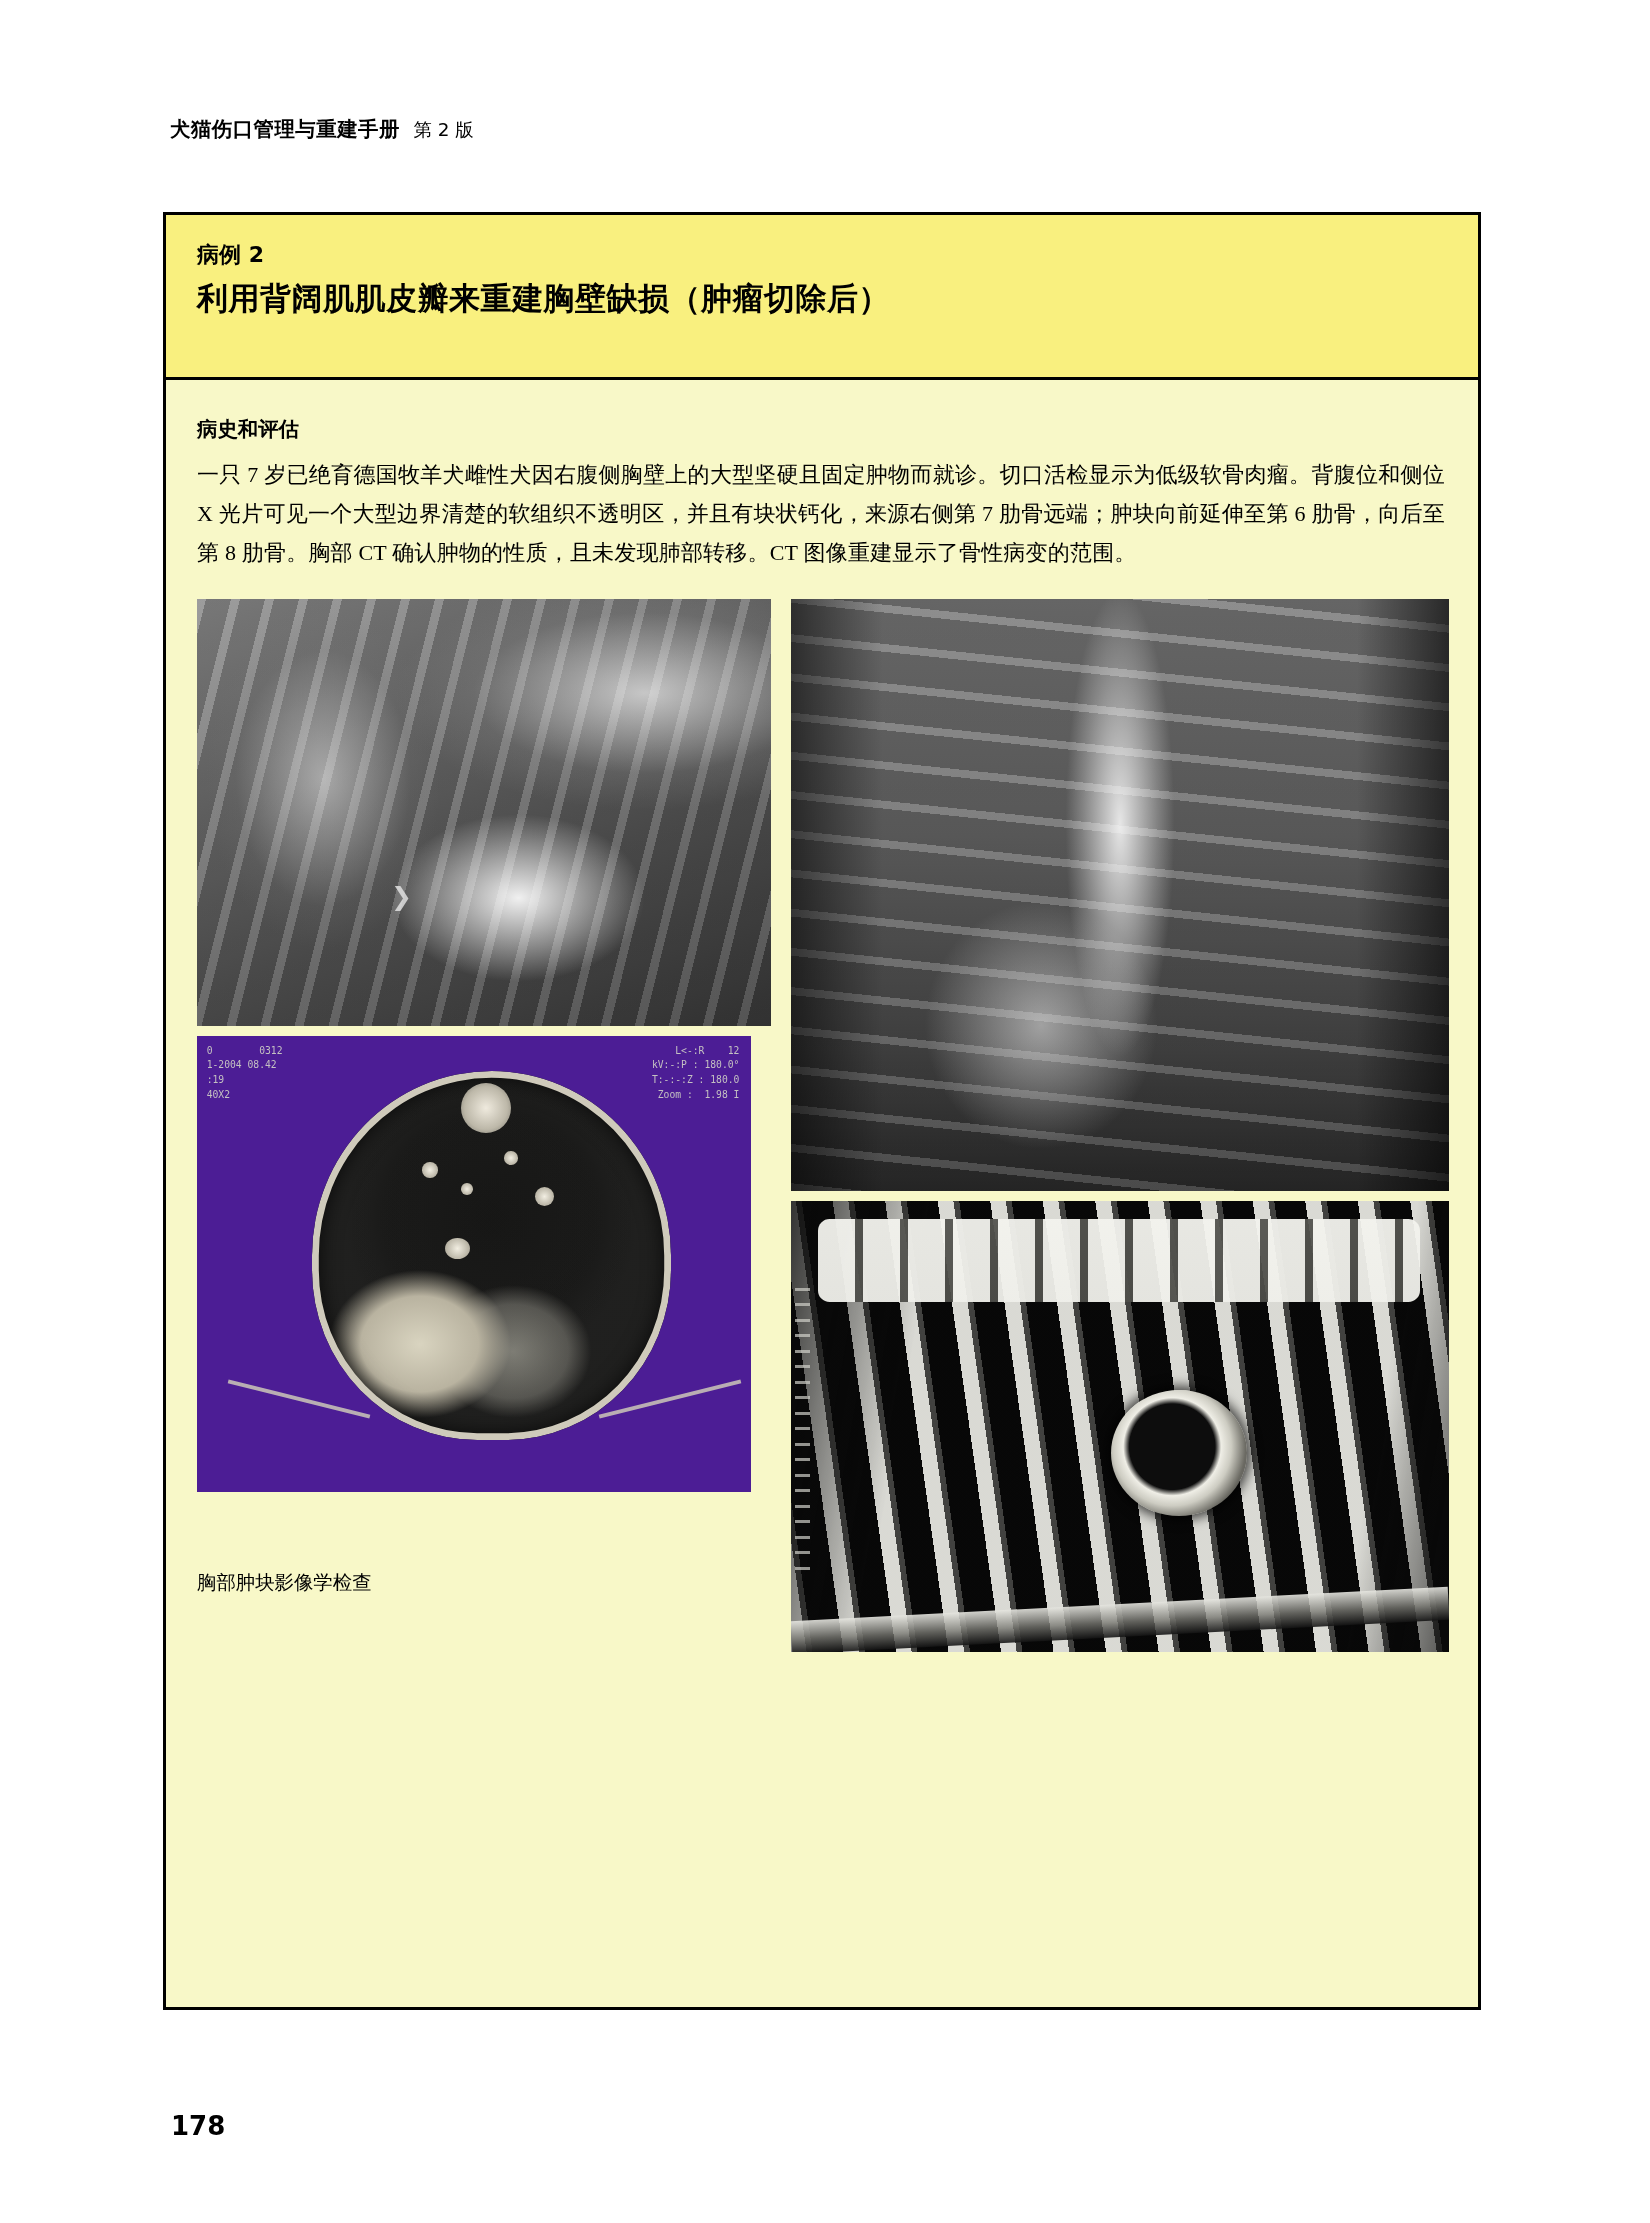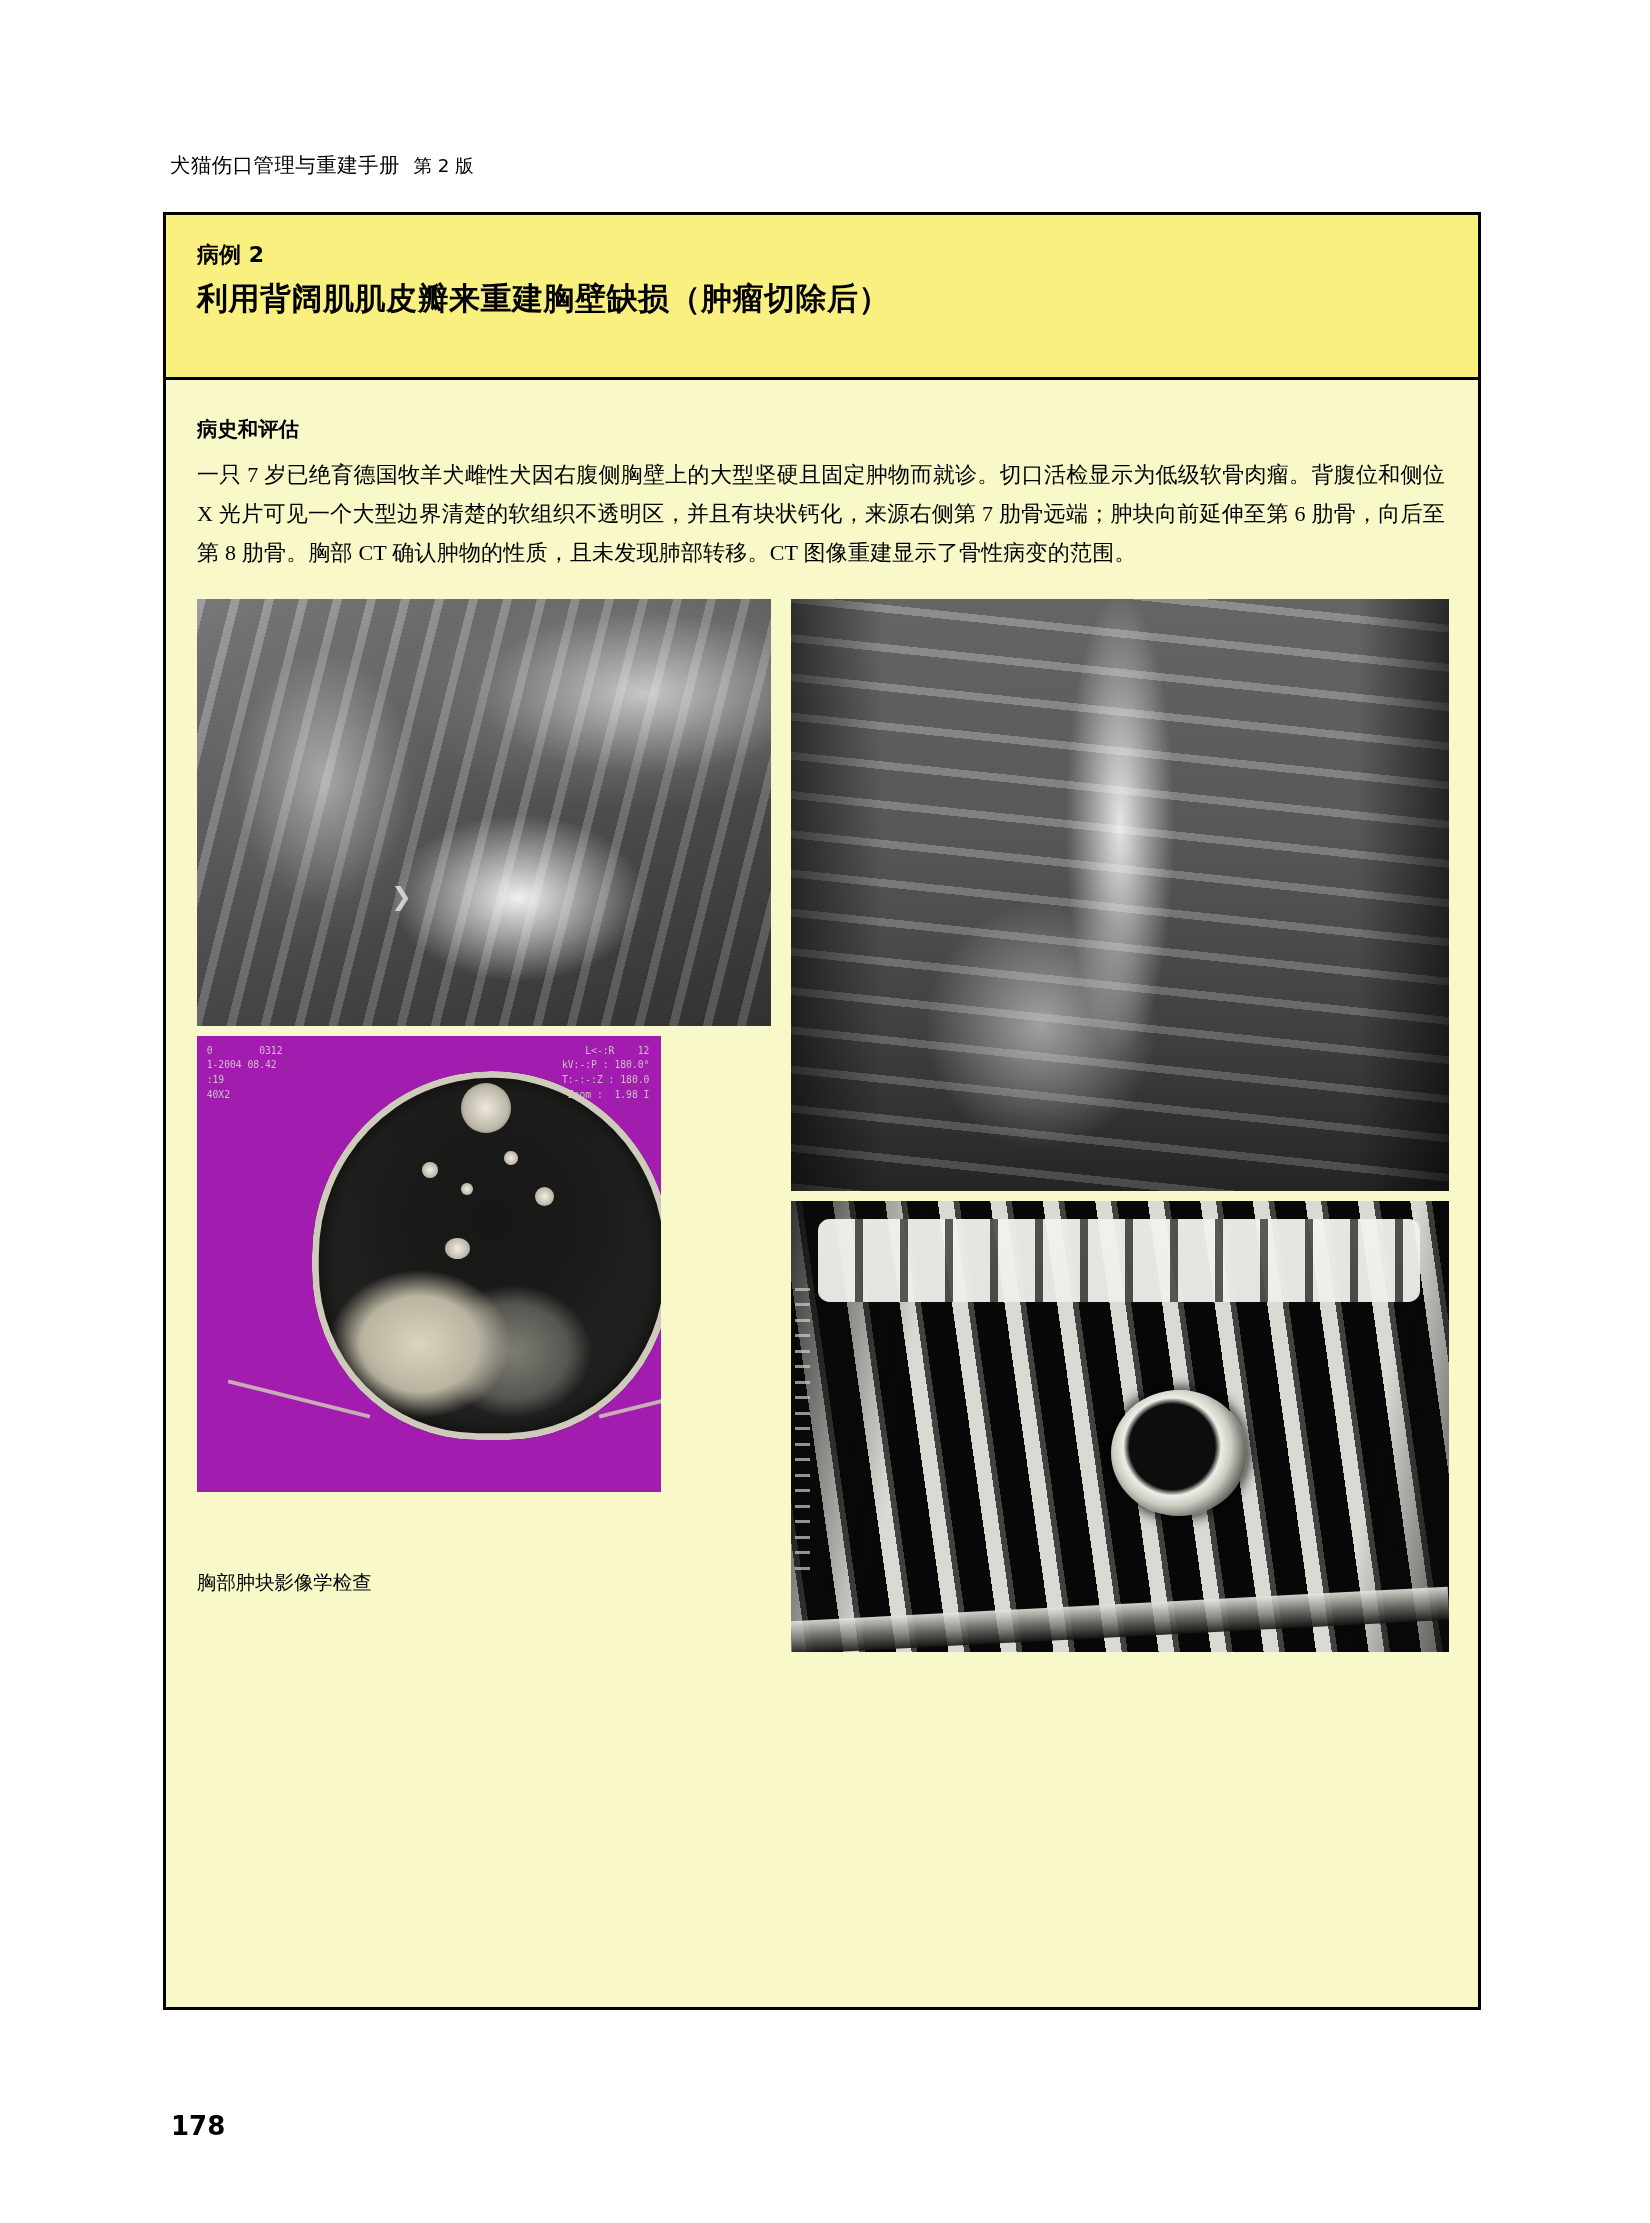--- a/index.html
+++ b/index.html
@@ -20,24 +20,23 @@
   .running-header {
     position: absolute;
     left: 170px;
     top: 115px;
     display: flex;
     align-items: baseline;
     gap: 13.6px;
   }
   .running-header .book-title {
     font-family: "DejaVu Sans", sans-serif;
-    font-weight: normal;
+    font-weight: bold;
     font-size: 20.4px;
     letter-spacing: 0.5px;
-    margin-top: 36px;
   }
   .running-header .edition {
     font-family: "DejaVu Sans", sans-serif;
     font-size: 18.4px;
   }
 
   
   .case-box {
     position: absolute;
     left: 163px;
@@ -138,23 +137,23 @@
       radial-gradient(ellipse 68px 291px at 50% 38%, rgba(255,255,255,0.85) 0%, rgba(255,255,255,0.25) 55%, rgba(255,255,255,0) 80%),
       radial-gradient(ellipse 155px 165px at 38% 72%, rgba(240,240,240,0.55) 0%, rgba(255,255,255,0) 75%),
       repeating-linear-gradient(6deg, rgba(255,255,255,0.14) 0px, rgba(255,255,255,0.14) 7.8px, rgba(0,0,0,0.18) 7.8px, rgba(0,0,0,0.18) 39px),
       linear-gradient(180deg, #7b7b7b 0%, #6a6a6a 40%, #4c4c4c 75%, #2c2c2c 100%);
   }
 
   
   #ct-slice {
     left: 0px;
     top: 437px;
-    width: 464px;
+    width: 554px;
     height: 456px;
-    background: #a21caf;
+    background: #4c1d95;
   }
   #ct-slice .ct-body {
     position: absolute;
     left: 115px;
     top: 35px;
     width: 359px;
     height: 369px;
     border-radius: 50% 50% 46% 46%;
     background:
       radial-gradient(ellipse 107px 87px at 30% 74%, #d9d4c0 0%, #b9b3a0 55%, rgba(60,60,55,0.2) 85%),

